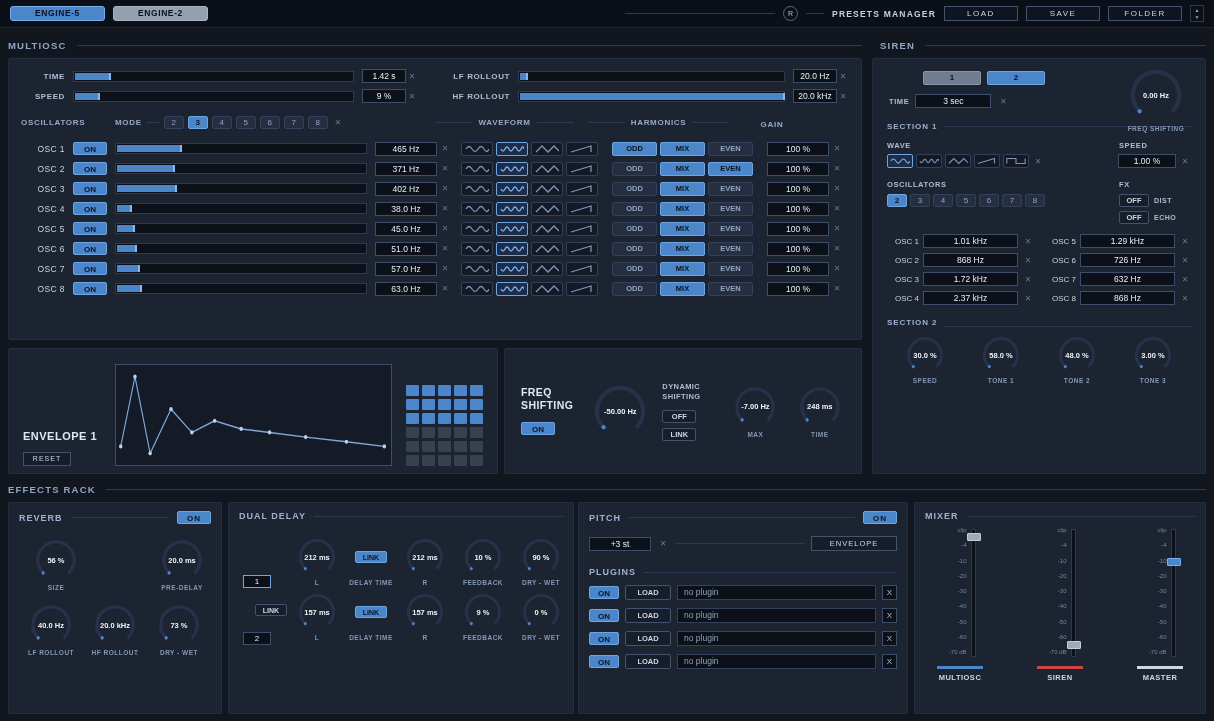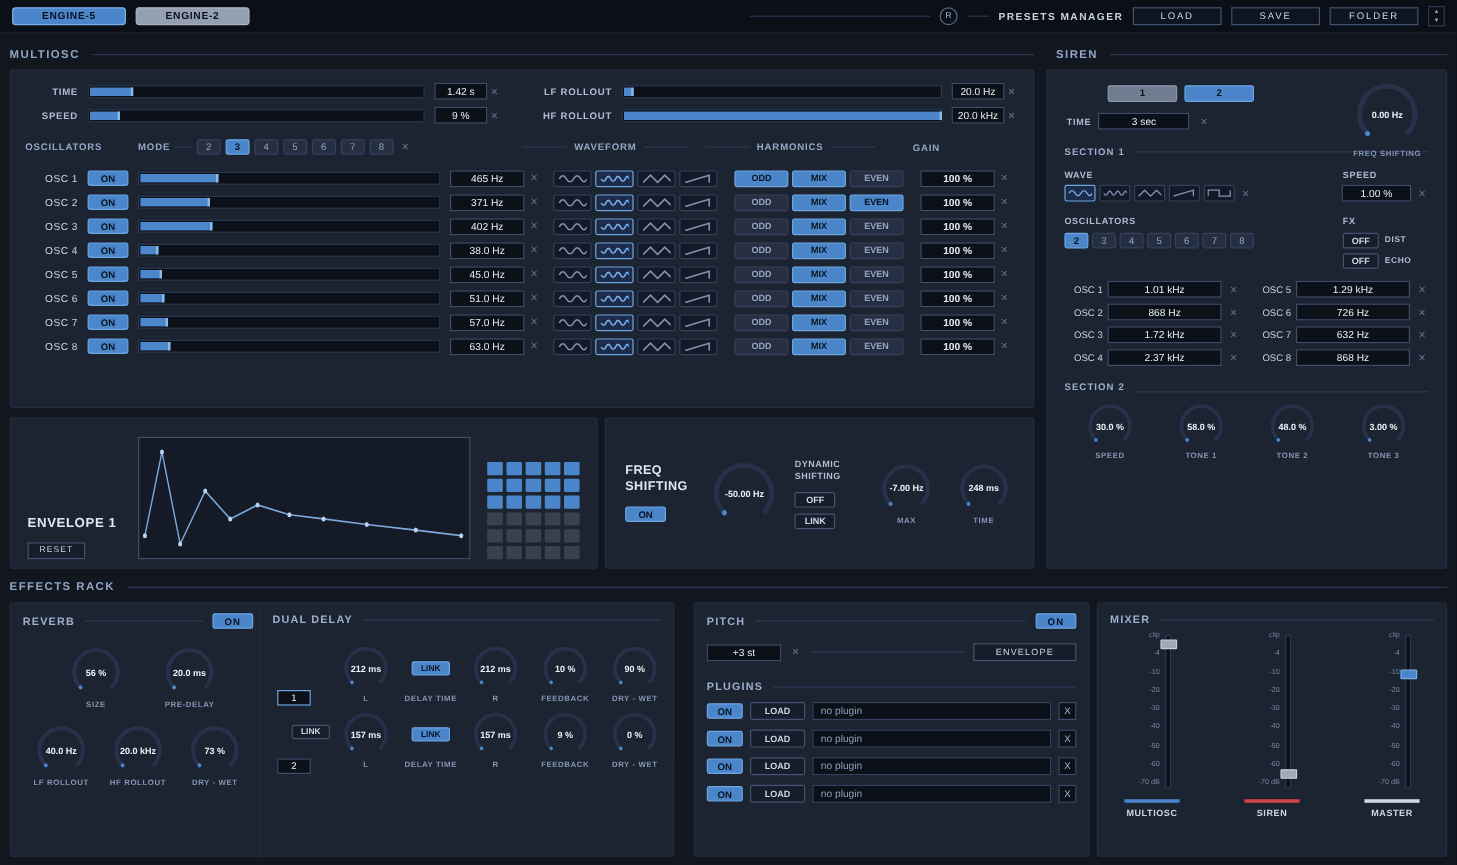--- a/index.html
+++ b/index.html
@@ -60,21 +60,21 @@
   .mlabel { font-size:8px; letter-spacing:.6px; color:#aebdd2; font-weight:bold; text-align:right; margin-right:8px; }
   .mrow .slider { flex:1; margin-right:8px; }
   .headrow { display:flex; align-items:center; margin:10px 0 8px 0; }
   .orow { display:flex; align-items:center; height:19px; margin-bottom:1px; }
   .oname { width:44px; font-size:8.5px; color:#c8d3e2; text-align:right; margin-right:8px; letter-spacing:.4px; }
   .orow .sbtn { margin-right:8px; }
   .orow .slider { width:252px; margin-right:8px; }
   .orow .field { width:62px; margin-right:2px; }
   .icons { display:flex; gap:3px; margin-right:14px; }
   .harm { display:flex; gap:3px; margin-right:14px; }
-  .gainf { width:46px;font-weight:bold; }
+  .gainf { width:46px; }
 
   
   #envelope-panel { left:8px; top:348px; width:490px; height:126px; display:flex; align-items:flex-end; padding:7px 14px; }
   .envleft { width:92px; }
   .envtitle { font-size:11px; font-weight:bold; color:#dfe7f1; letter-spacing:.5px; }
   .resetbtn { margin-top:10px; width:48px; height:14px; line-height:12px; border:1px solid #44536d; background:#161d2b; color:#cdd7e4; font-size:7px; letter-spacing:1px; text-align:center; }
   .envgraph { flex:1; height:102px; border:1px solid #3d4d6a; background:#141a26; }
   .envgraph svg { width:100%; height:100%; }
   .envline { fill:none; stroke:#7fa9dc; stroke-width:1.2; }
   .envdot { fill:#b9d2ee; }
@@ -100,21 +100,21 @@
   .sicon { width:26px; }
   .sicon svg { width:20px; }
   .oscgrid { display:grid; grid-template-columns:1fr 1fr; grid-template-rows:repeat(4,auto); grid-auto-flow:column; column-gap:10px; row-gap:5px; margin-top:10px; }
   .ofield { display:flex; align-items:center; gap:4px; }
   .ofield .nm { width:32px; font-size:8px; color:#c8d3e2; text-align:right; }
   .ofield .field { flex:1; }
   .fxlab { font-size:7px; color:#aebdd2; font-weight:bold; letter-spacing:.5px; }
 
   
   #reverb-panel { left:8px; top:502px; width:214px; height:212px; padding:8px 10px; }
-  #delay-panel { left:216px; top:502px; width:346px; height:212px; padding:8px 10px; }
+  #delay-panel { left:228px; top:502px; width:346px; height:212px; padding:8px 10px; }
   #pitch-panel { left:578px; top:502px; width:330px; height:212px; padding:8px 10px; }
   #mixer-panel { left:914px; top:502px; width:292px; height:212px; padding:8px 10px; }
   .phead { display:flex; align-items:center; gap:8px; font-size:9px; font-weight:bold; letter-spacing:1px; color:#9db1cf; }
   .phead .wire { flex:1; }
   .kflex { display:flex; justify-content:space-around; align-items:flex-start; }
 
   .dside { position:absolute; left:14px; top:72px; display:flex; flex-direction:column; gap:16px; }
   .tap { width:28px; height:13px; line-height:11px; background:var(--field); border:1px solid var(--fborder); color:#e8eef7; font-size:8px; text-align:center; }
   .tap.active { border-color:#6ea6e2; }
   .linkbtn { display:inline-block; background:var(--accent); color:#0a1220; font-size:7px; font-weight:bold; width:32px; height:12px; line-height:11px; text-align:center; border-radius:2px; border:1px solid #6ea6e2; }
@@ -874,21 +874,21 @@
 
     </div>
   </div>
 
   <div id="reverb-panel" class="panel">
     <div class="phead">
       <span>REVERB</span>
       <div class="wire"></div>
       <span class="sbtn">ON</span>
     </div>
-    <div class="kflex" style="margin-top:14px; justify-content:center; gap:20px; padding-left:8px;">
+    <div class="kflex" style="margin-top:14px; justify-content:space-between; gap:20px; padding-left:8px;">
 
         <div class="knob">
           <div class="dial">
             <svg viewBox="0 0 46 46">
               <circle class="track" cx="23" cy="23" r="19"></circle>
               <circle class="arc" cx="23" cy="23" r="19" stroke-dasharray="50.1 119.4"></circle>
             </svg>
             <span class="kval">56 %</span>
           </div>
           <span class="klabel">SIZE</span>

